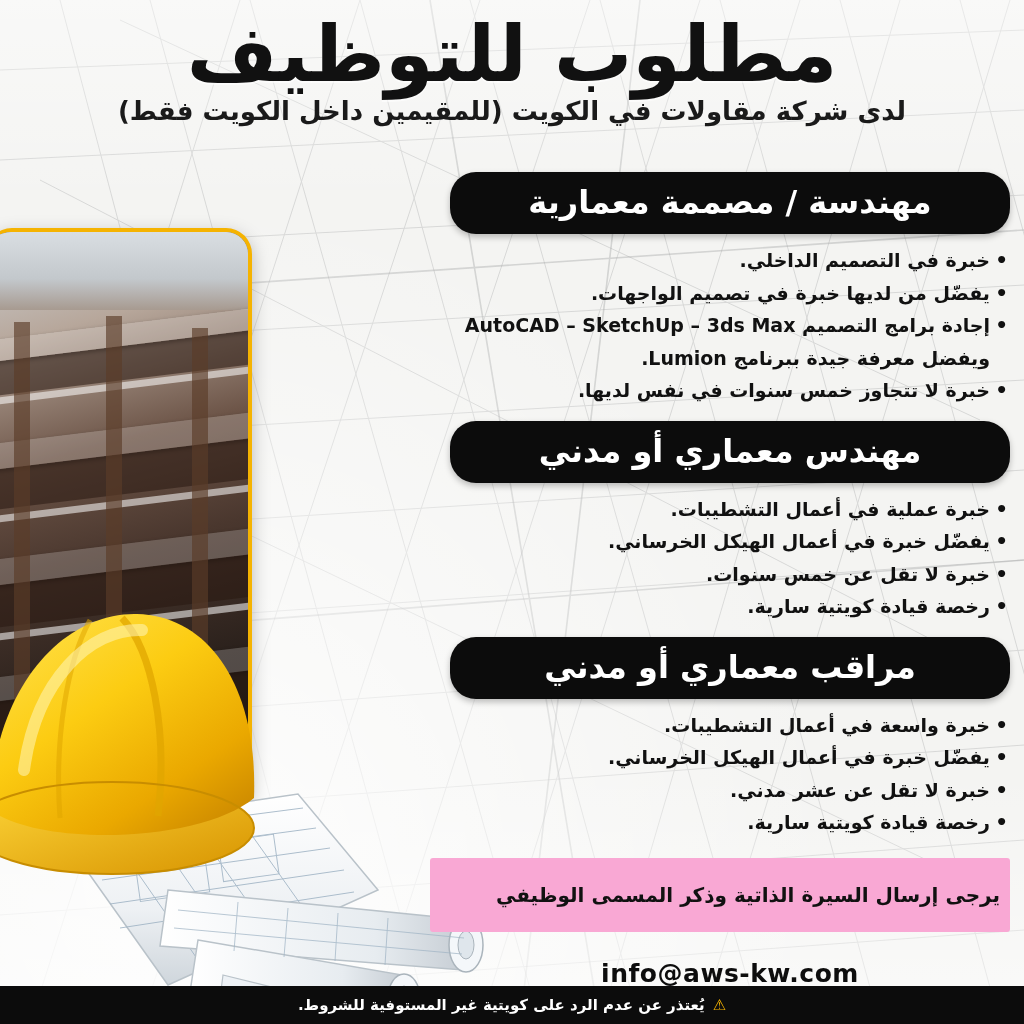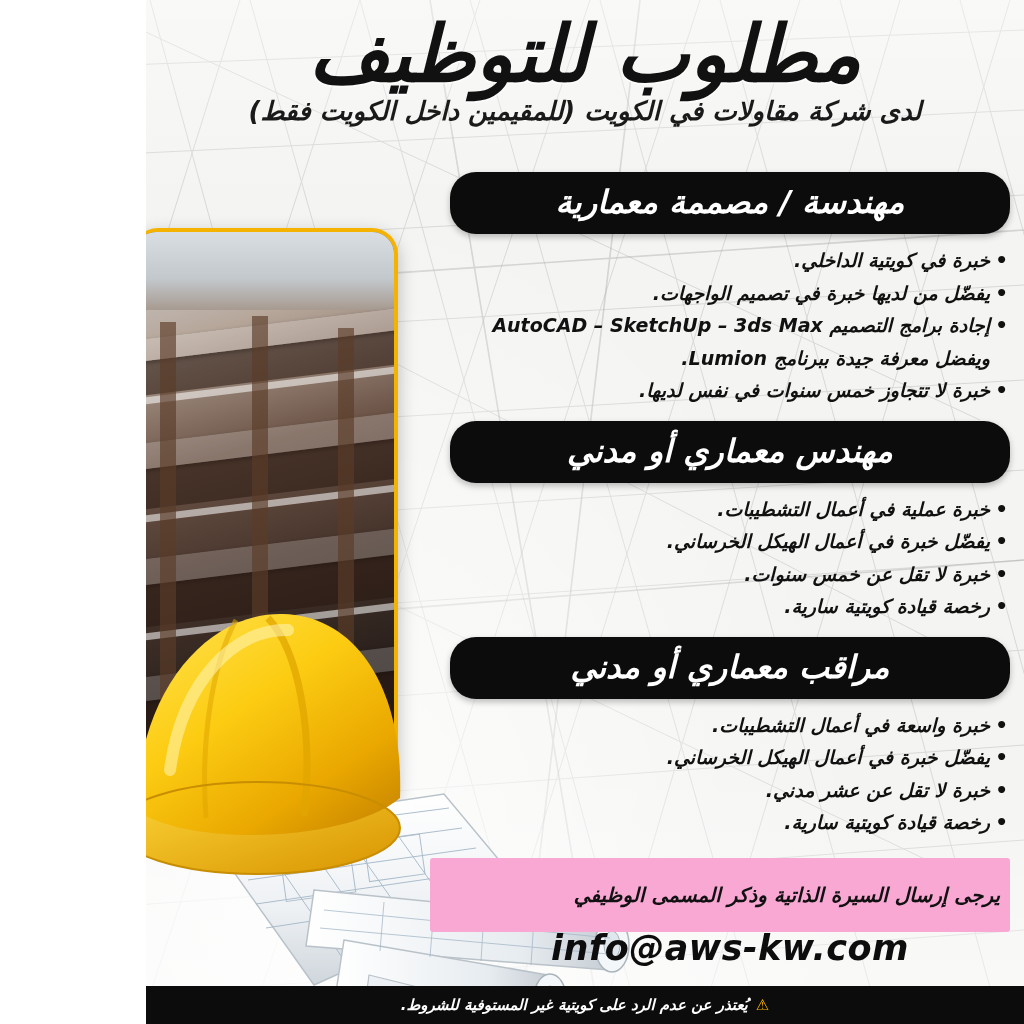--- a/index.html
+++ b/index.html
@@ -5,25 +5,24 @@
   html, body {
     margin: 0;
     padding: 0;
     background: #ffffff;
   }
   body {
     font-family: "DejaVu Sans", "Liberation Sans", sans-serif;
   }
   #poster {
     position: relative;
-    width: 878px;
+    width: 1024px;
     height: 1024px;
     overflow: hidden;
     background: #f2f2f0;
-    font-style: italic;
   }
 
   
   .bg-base {
     position: absolute;
     inset: 0;
     background: #f4f4f2;
   }
   .bg-lines {
     position: absolute;
@@ -207,24 +206,24 @@
     text-align: right;
     font-size: 20px;
     font-weight: 700;
     padding: 25px 10px;
     border-radius: 3px;
     z-index: 8;
   }
   .email-bar {
     position: absolute;
     right: 14px;
-    bottom: 56px;
+    bottom: 36px;
     width: 560px;
     text-align: center;
-    font-size: 35px;
+    font-size: 25px;
     font-weight: 700;
     color: #0d0d0d;
     letter-spacing: 0.5px;
     z-index: 8;
     direction: ltr;
   }
   .footer {
     position: absolute;
     left: 0; right: 0; bottom: 0;
     height: 38px;
@@ -411,21 +410,21 @@
     <path d="M118 60 C96 100, 82 176, 88 258" stroke="#e0a500" stroke-width="5" fill="none" opacity="0.55"></path>
     <path d="M52 210 C64 120, 118 68, 170 70" stroke="#fff6b8" stroke-width="12" fill="none" opacity="0.55" stroke-linecap="round"></path>
     <ellipse cx="140" cy="268" rx="142" ry="46" fill="none" stroke="#c88d00" stroke-width="2"></ellipse>
   </svg>
 
   <div class="content">
 
     <div class="section">
       <div class="section-head">مهندسة / مصممة معمارية</div>
       <ul class="bullets">
-        <li>خبرة في كويتية الداخلي.</li>
+        <li>خبرة في التصميم الداخلي.</li>
         <li>يفضّل من لديها خبرة في تصميم الواجهات.</li>
         <li>إجادة برامج التصميم AutoCAD – SketchUp – 3ds Max</li>
         <li class="nobullet">ويفضل معرفة جيدة ببرنامج Lumion.</li>
         <li>خبرة لا تتجاوز خمس سنوات في نفس لديها.</li>
       </ul>
     </div>
 
     <div class="section">
       <div class="section-head">مهندس معماري أو مدني</div>
       <ul class="bullets">

